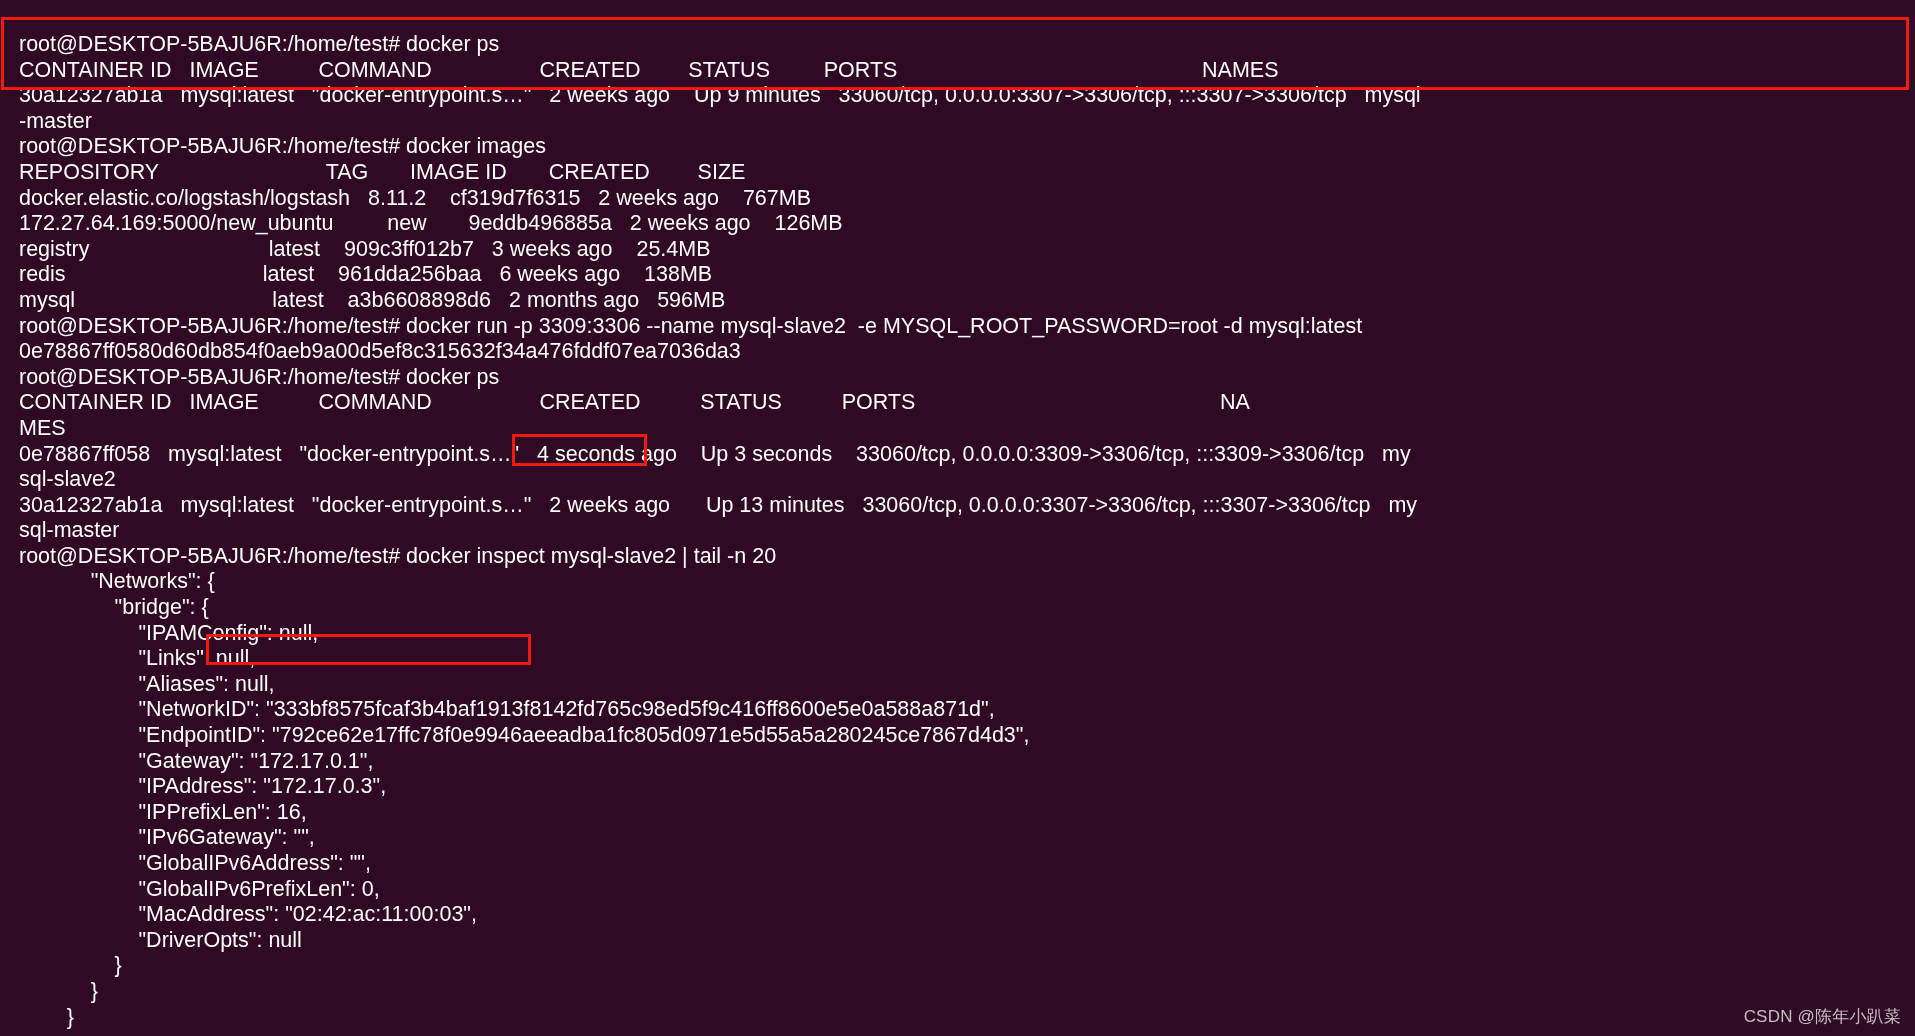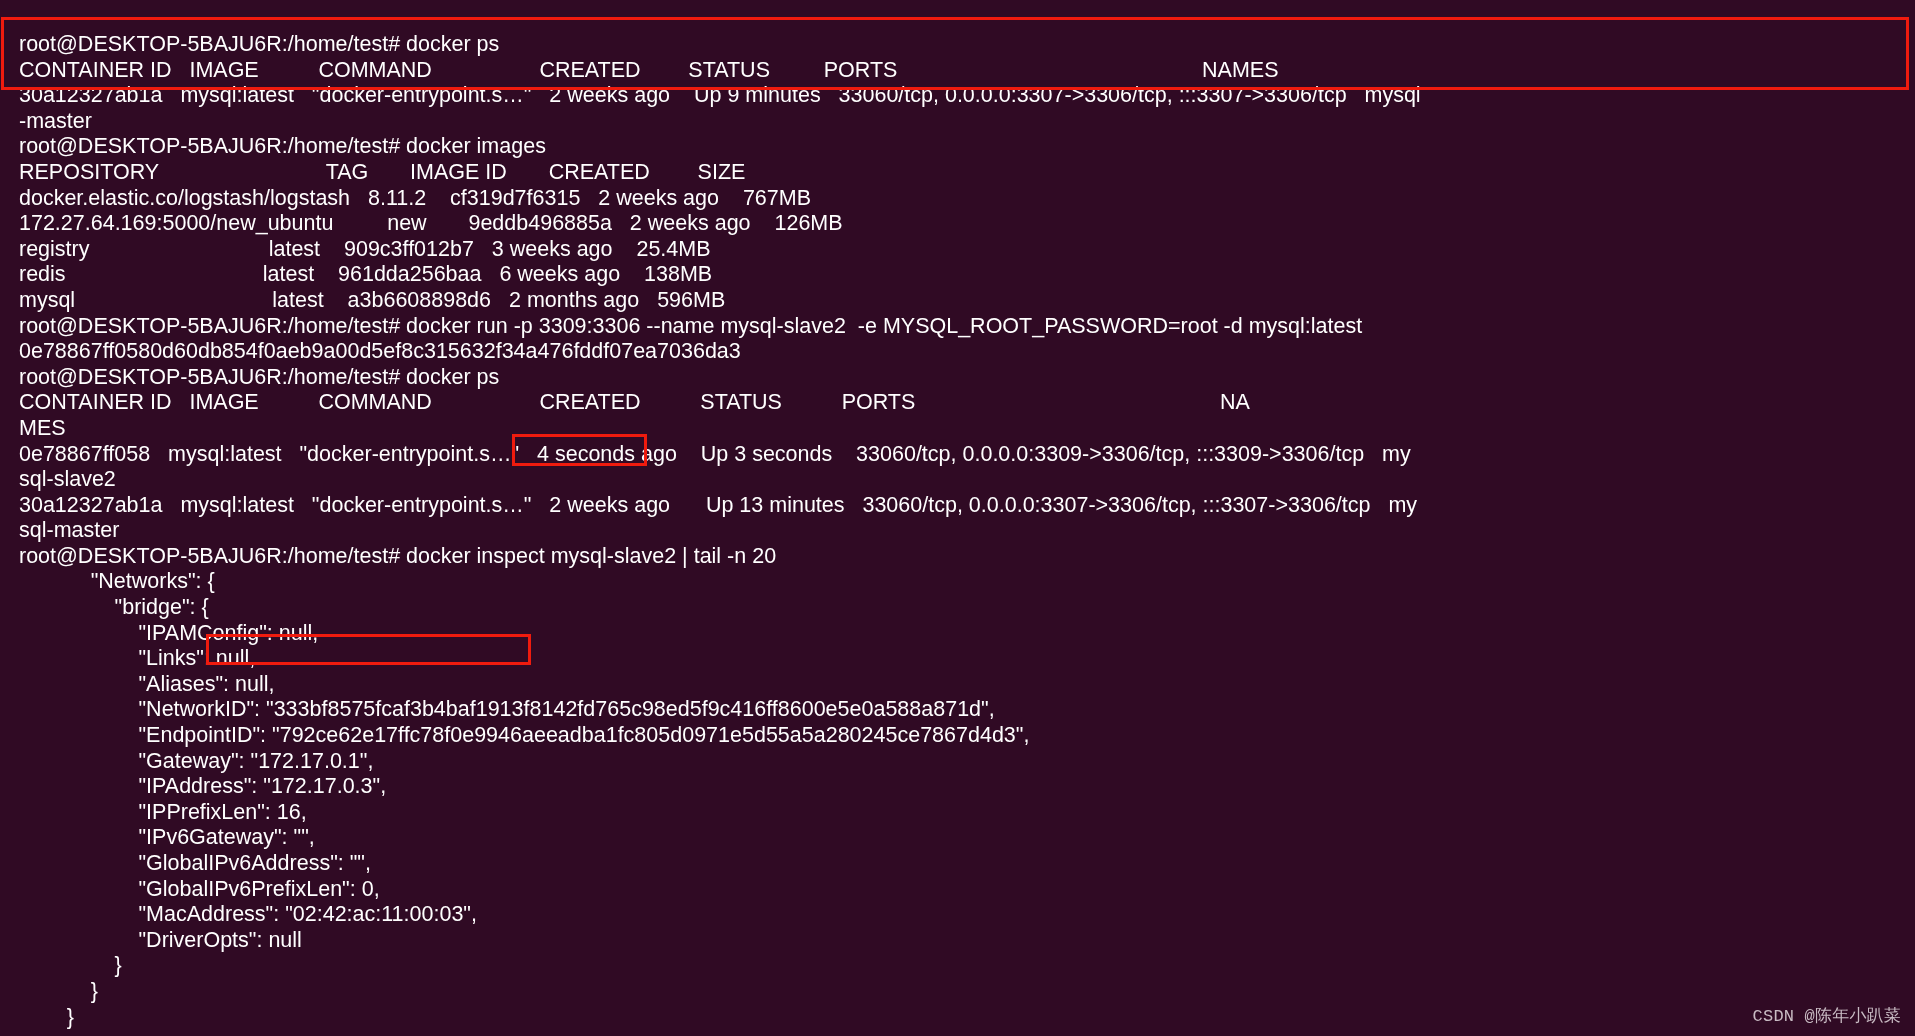--- a/index.html
+++ b/index.html
@@ -57,21 +57,21 @@
   #anno-ipaddress {
     left: 206px;
     top: 634px;
     width: 325px;
     height: 31px;
   }
   #watermark {
     position: absolute;
     right: 14px;
     bottom: 6px;
-    font-family: Liberation Mono, monospace;
+    font-family: Liberation Sans, sans-serif;
     font-size: 17px;
     color: #c9bcc4;
     letter-spacing: 0.2px;
     white-space: pre;
     margin-top: 35px;
   }
 </style>
 </head>
 <body>
 

